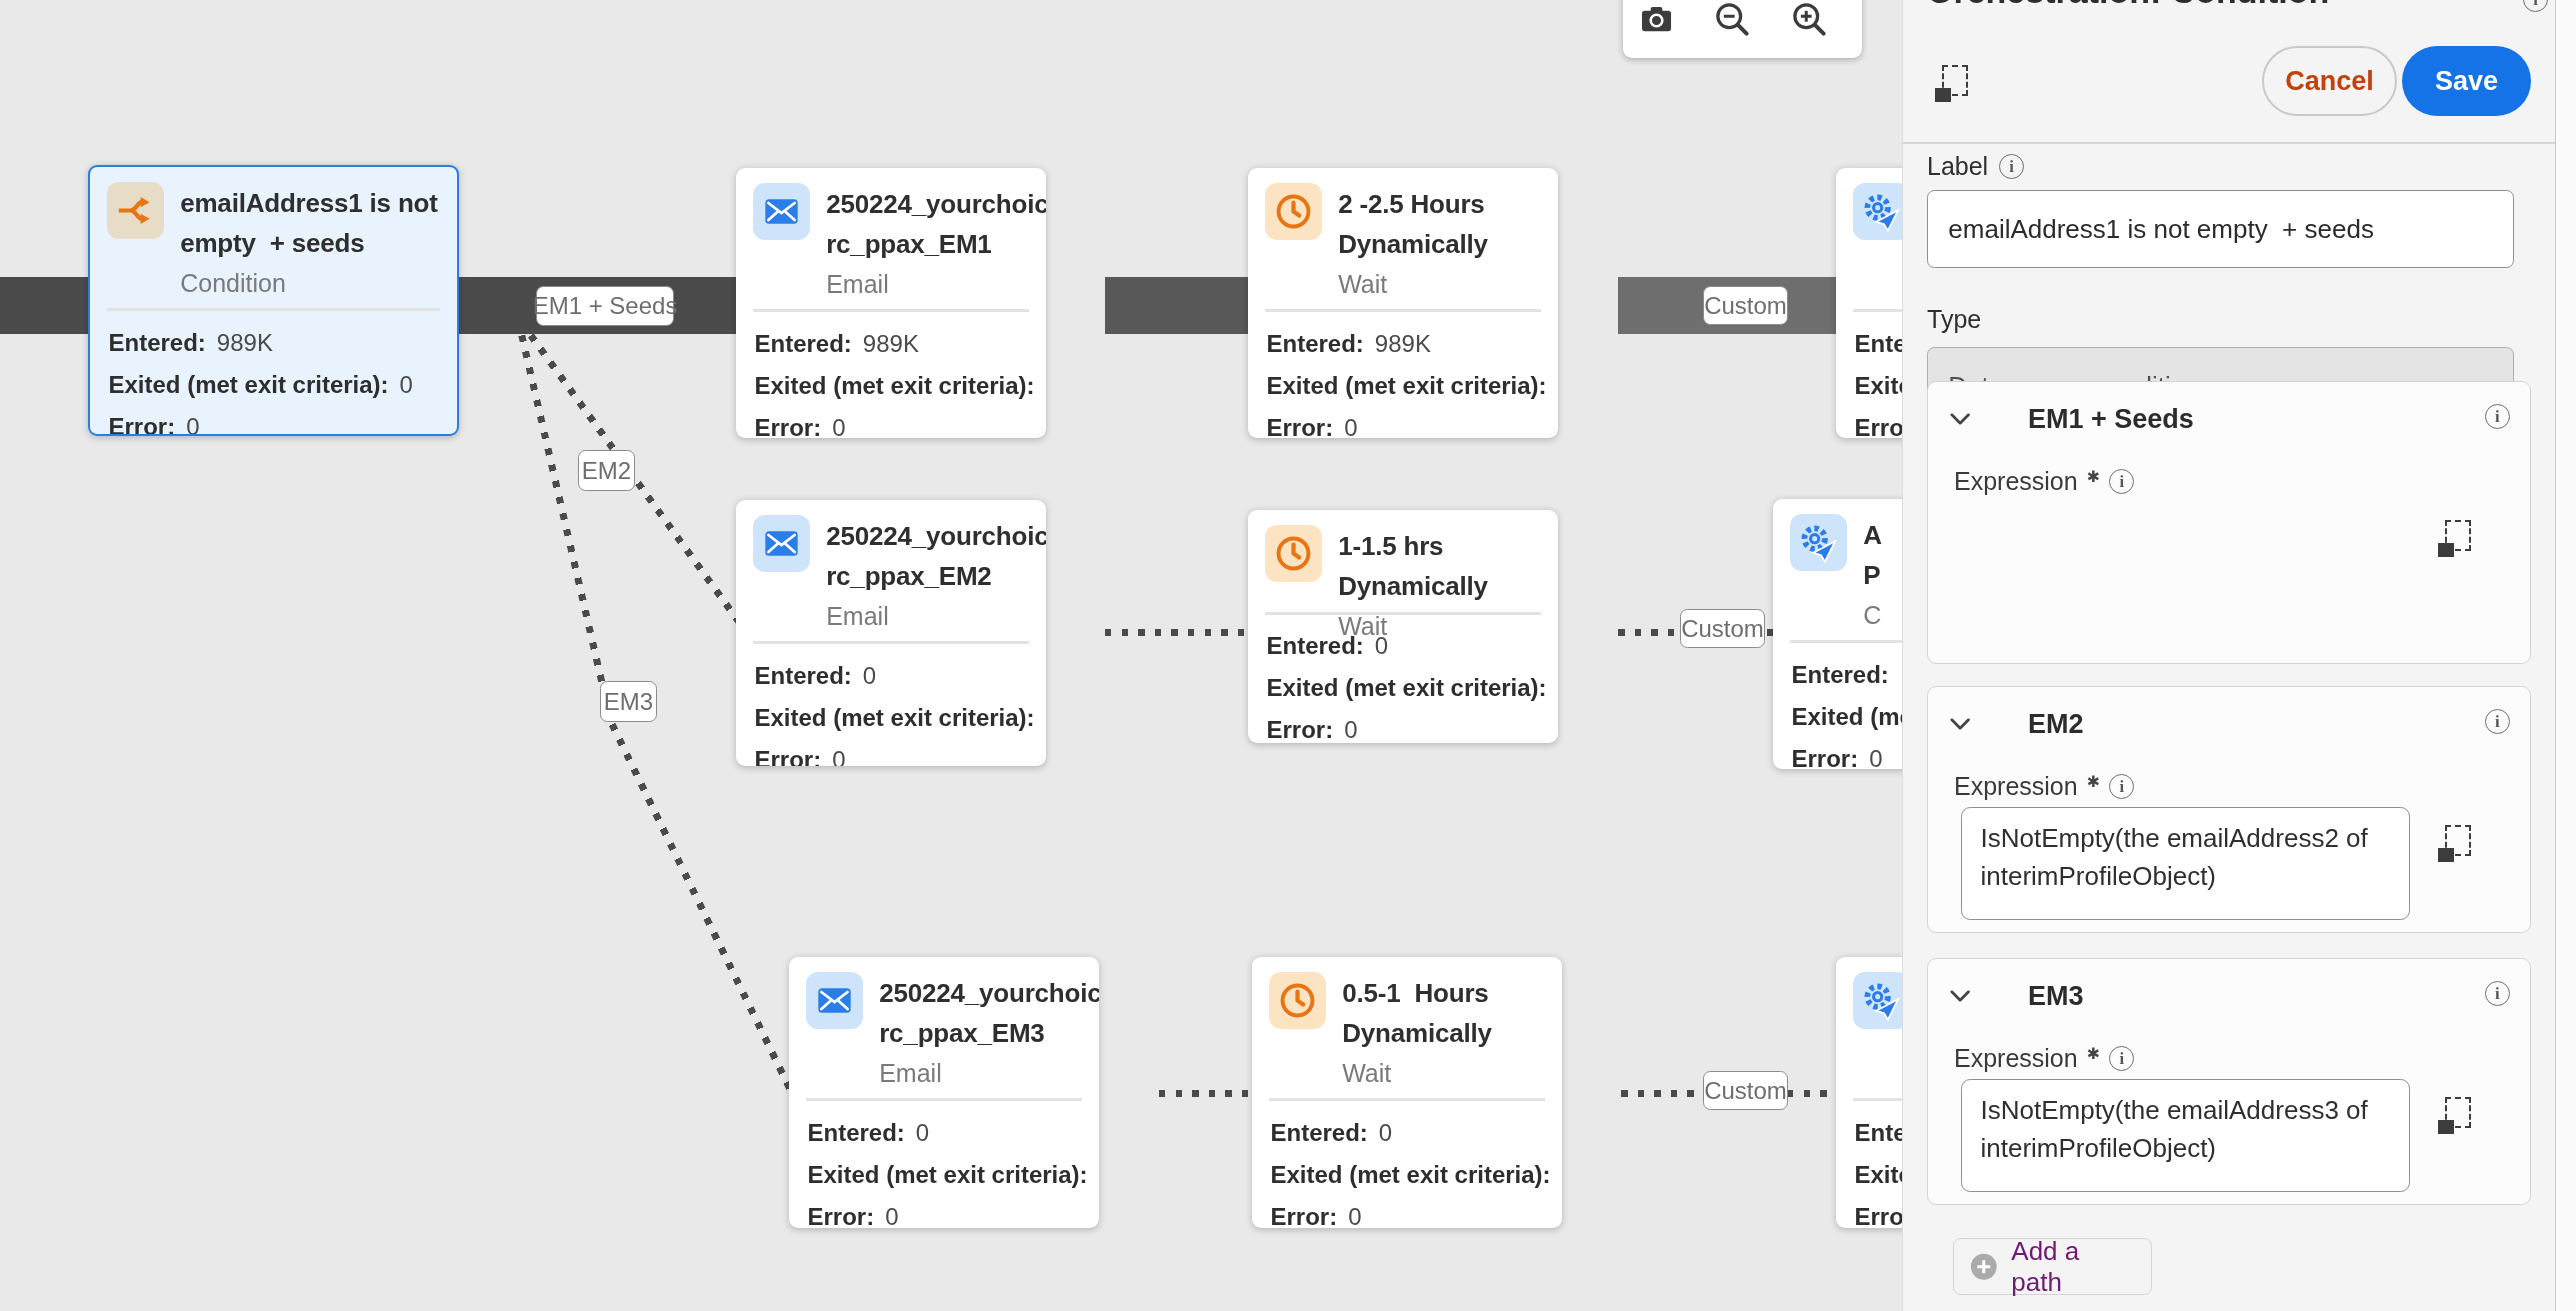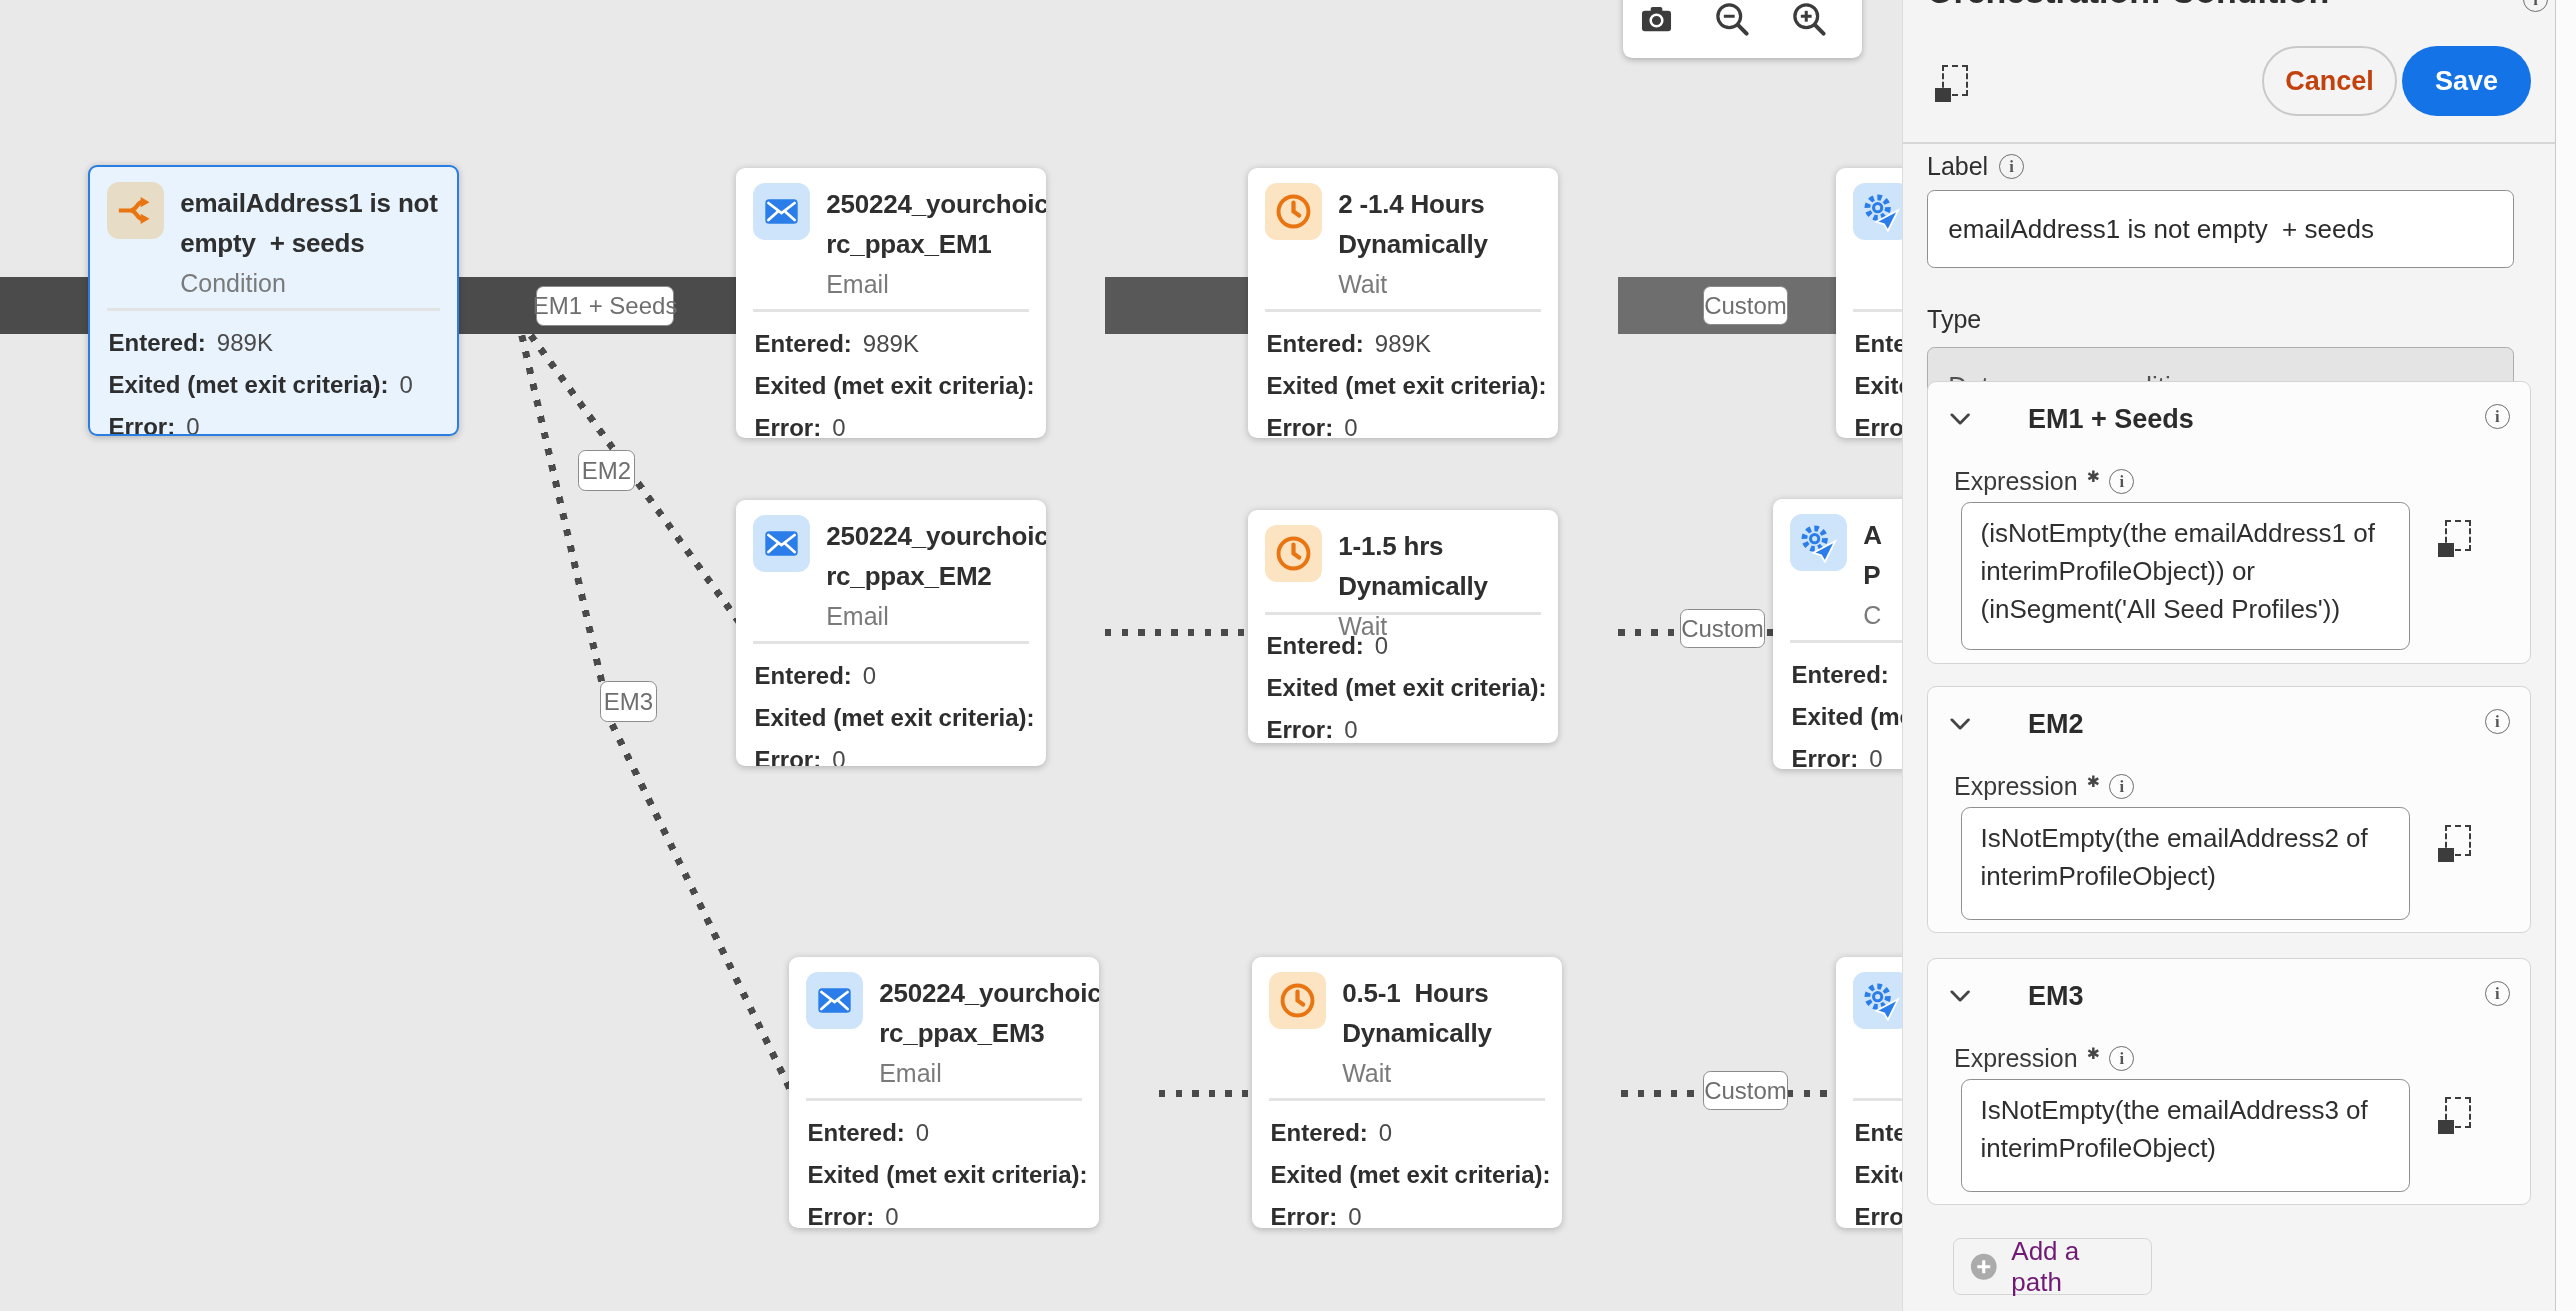--- a/index.html
+++ b/index.html
@@ -172,21 +172,21 @@
 
   <div class="node" style="left:1248px;top:168px">
     <div class="head">
       <div class="icon-tile tile-wait">
         <svg width="39" height="39" viewBox="0 0 24 24">
             <circle cx="12" cy="12" r="9.2" stroke="#e87511" stroke-width="2.4" fill="none"></circle>
             <path d="M12 6.5 V12 L15.5 14.5" stroke="#e87511" stroke-width="2.6" fill="none" stroke-linecap="round"></path>
           </svg>
       </div>
       <div class="txt">
-        <div class="ttl">2 -1.4 Hours
+        <div class="ttl">2 -2.5 Hours
 Dynamically</div>
         <div class="sub">Wait</div>
       </div>
     </div>
     <div class="divider"></div>
     <div class="stats">
       <div class="row"><span class="sl">Entered:</span><span class="sv">989K</span></div>
       <div class="row"><span class="sl">Exited (met exit criteria):</span><span class="sv">0</span></div>
       <div class="row"><span class="sl">Error:</span><span class="sv">0</span></div>
     </div>
@@ -412,23 +412,20 @@
           <path d="M2 2 L11 11 L20 2" stroke="#444" stroke-width="3" fill="none" stroke-linecap="round" stroke-linejoin="round"></path>
         </svg>
     </span>
     <div class="cname">EM1 + Seeds</div>
     <span class="info cinfo">i</span>
     <div class="expr-row">
       <span>Expression</span>
       <span class="req">✱</span>
       <span class="info">i</span>
     </div>
-    <div class="expr-box" style="height:148px">(isNotEmpty(the emailAddress1 of
-interimProfileObject)) or
-(inSegment('All Seed Profiles'))</div>
     <span class="paste-icon expr-paste" style="top:138px">
         <span class="corner"></span>
       </span>
   </div>
 
   <div class="card" style="top:686px;height:247px">
     <span class="chev">
       <svg width="20.3" height="12" viewBox="0 0 22 13">
           <path d="M2 2 L11 11 L20 2" stroke="#444" stroke-width="3" fill="none" stroke-linecap="round" stroke-linejoin="round"></path>
         </svg>

